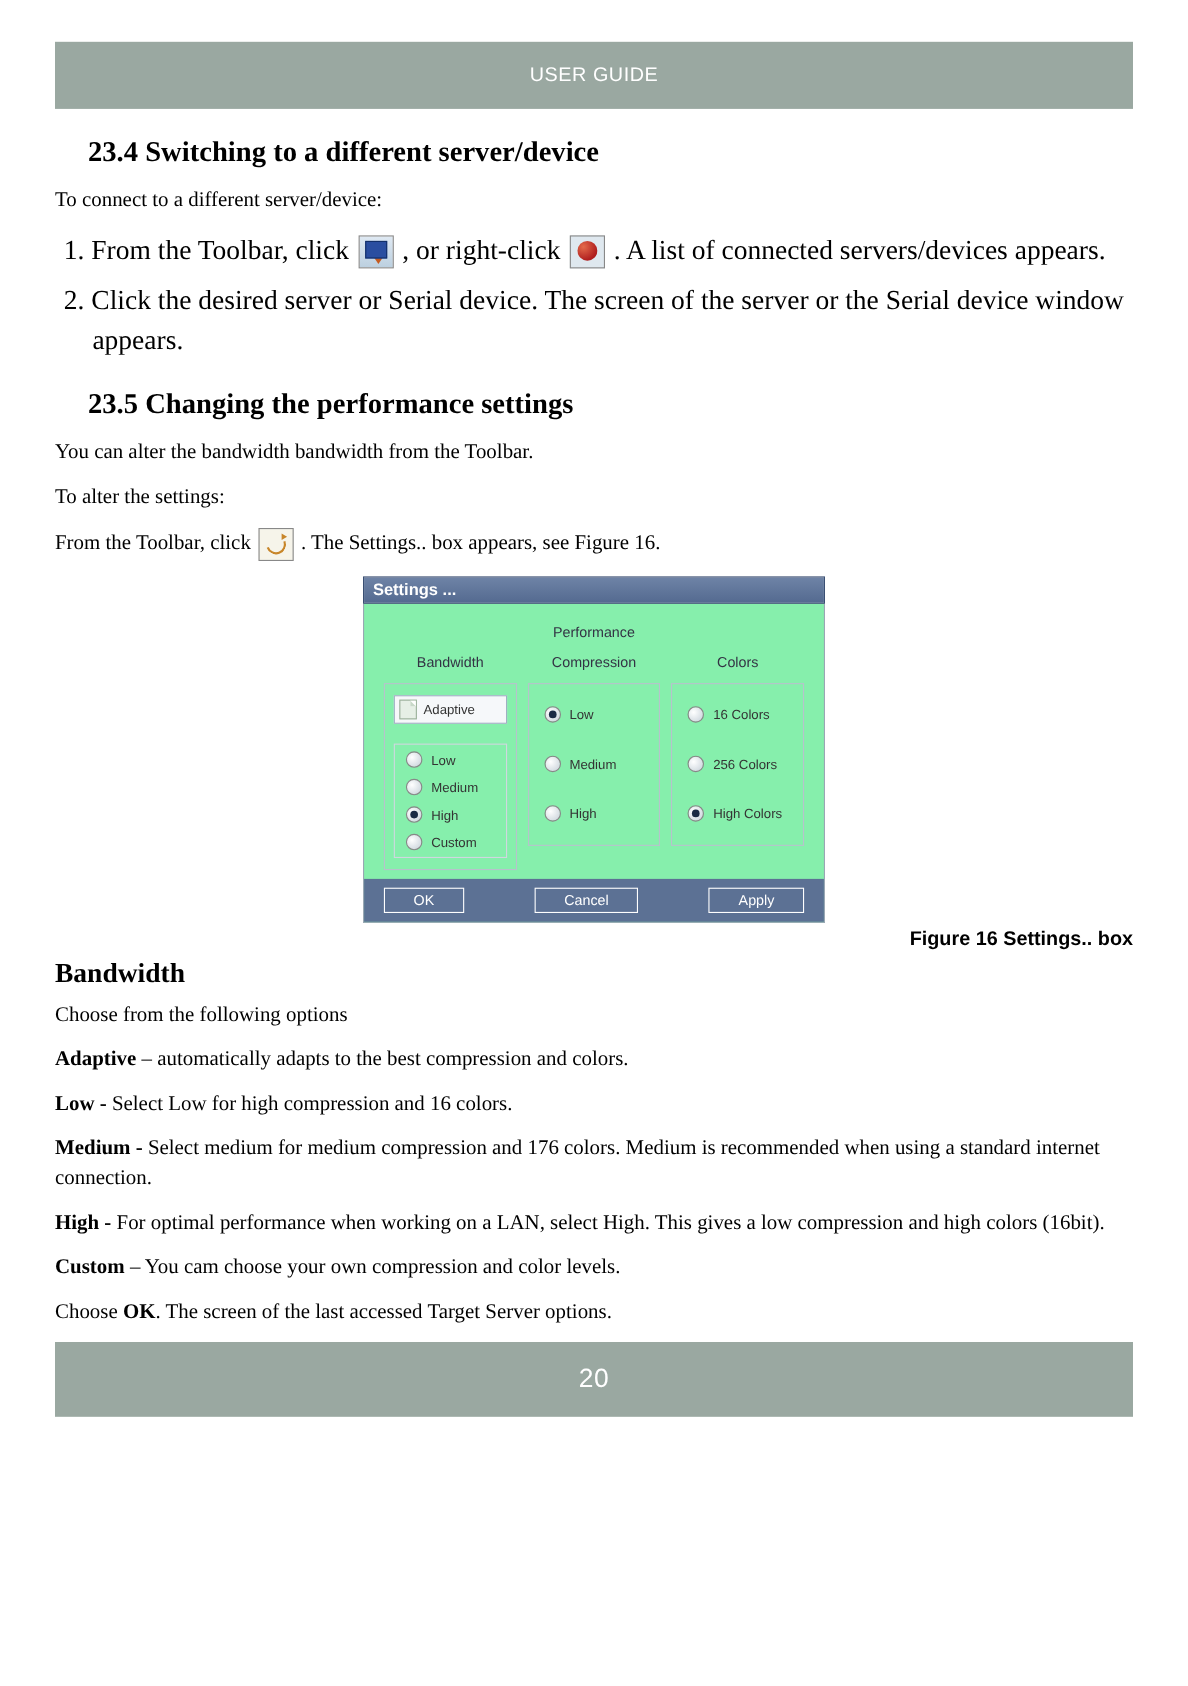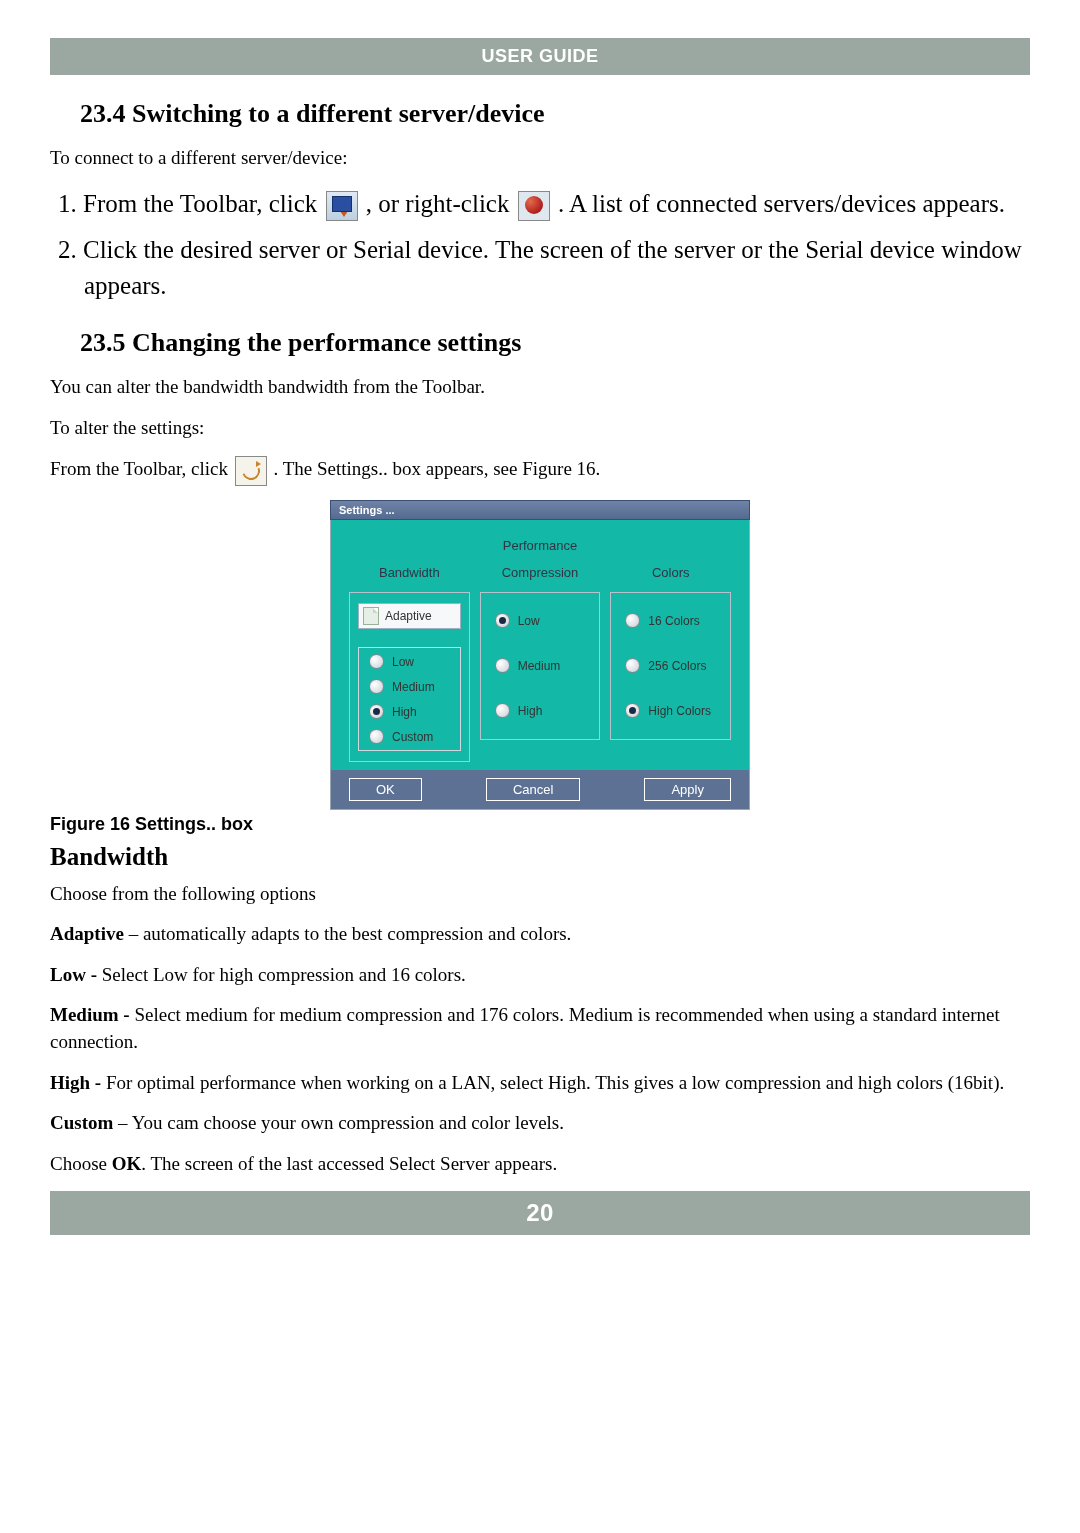--- a/index.html
+++ b/index.html
@@ -12,23 +12,23 @@
   }
   .page {
     padding: 38px 50px 30px 50px;
     box-sizing: border-box;
   }
   .header-bar, .footer-bar {
     background: #9aa8a1;
     color: #fff;
     text-align: center;
     font-family: Arial, sans-serif;
-    font-weight: bold;
+    font-weight: normal;
     font-size: 18px;
-    padding: 8px 0;
+    padding: 20px 0;
     letter-spacing: 0.5px;
   }
   .footer-bar { font-size: 24px; }
   h2.section {
     font-family: Liberation Serif, serif;
     font-weight: bold;
     font-size: 26px;
     margin: 24px 0 16px 30px;
   }
   p.body {
@@ -112,26 +112,26 @@
     width: 420px;
     margin: 14px auto 2px auto;
     font-family: Tahoma, Arial, sans-serif;
     font-size: 13px;
     color: #333;
   }
   .dlg-titlebar {
     background: linear-gradient(#6e83a6,#546a90);
     color: #fff;
     font-weight: bold;
-    font-size: 11px;
+    font-size: 15px;
     padding: 3px 8px;
     border: 1px solid #3a4f73;
   }
   .dlg-body {
-    background: #14b8a6;
+    background: #86efac;
     border: 1px solid #9aa7b4;
     border-top: none;
   }
   .dlg-tabarea {
     padding: 14px 18px 8px 18px;
   }
   .dlg-tab {
     text-align: center;
     padding: 4px 0 8px 0;
     color: #334;
@@ -221,21 +221,21 @@
   }
   .dlg-btn {
     border: 1px solid #fff;
     color: #fff;
     background: transparent;
     padding: 3px 26px;
     font-size: 13px;
     font-family: inherit;
   }
   .figure-caption {
-    text-align: left;
+    text-align: right;
     font-family: Arial, sans-serif;
     font-weight: bold;
     font-size: 18px;
     margin: 4px 0 8px 0;
   }
   h3.sub {
     font-family: "Times New Roman", serif;
     font-weight: bold;
     font-size: 25px;
     margin: 6px 0 10px 0;
@@ -377,20 +377,20 @@
 
   <p class="body">
     <span class="bold">High - </span><span>For optimal performance when working on a LAN, select High. This gives a low compression and high colors (16bit).</span>
   </p>
 
   <p class="body">
     <span class="bold">Custom</span><span> – You cam choose your own compression and color levels.</span>
   </p>
 
   <p class="body">
-    <span>Choose </span><span class="bold">OK</span><span>. The screen of the last accessed Select Server appears.</span>
+    <span>Choose </span><span class="bold">OK</span><span>. The screen of the last accessed Target Server options.</span>
   </p>
 
   <div class="footer-bar">
     <span>20</span>
   </div>
 
 </div>
 
 </body></html>

